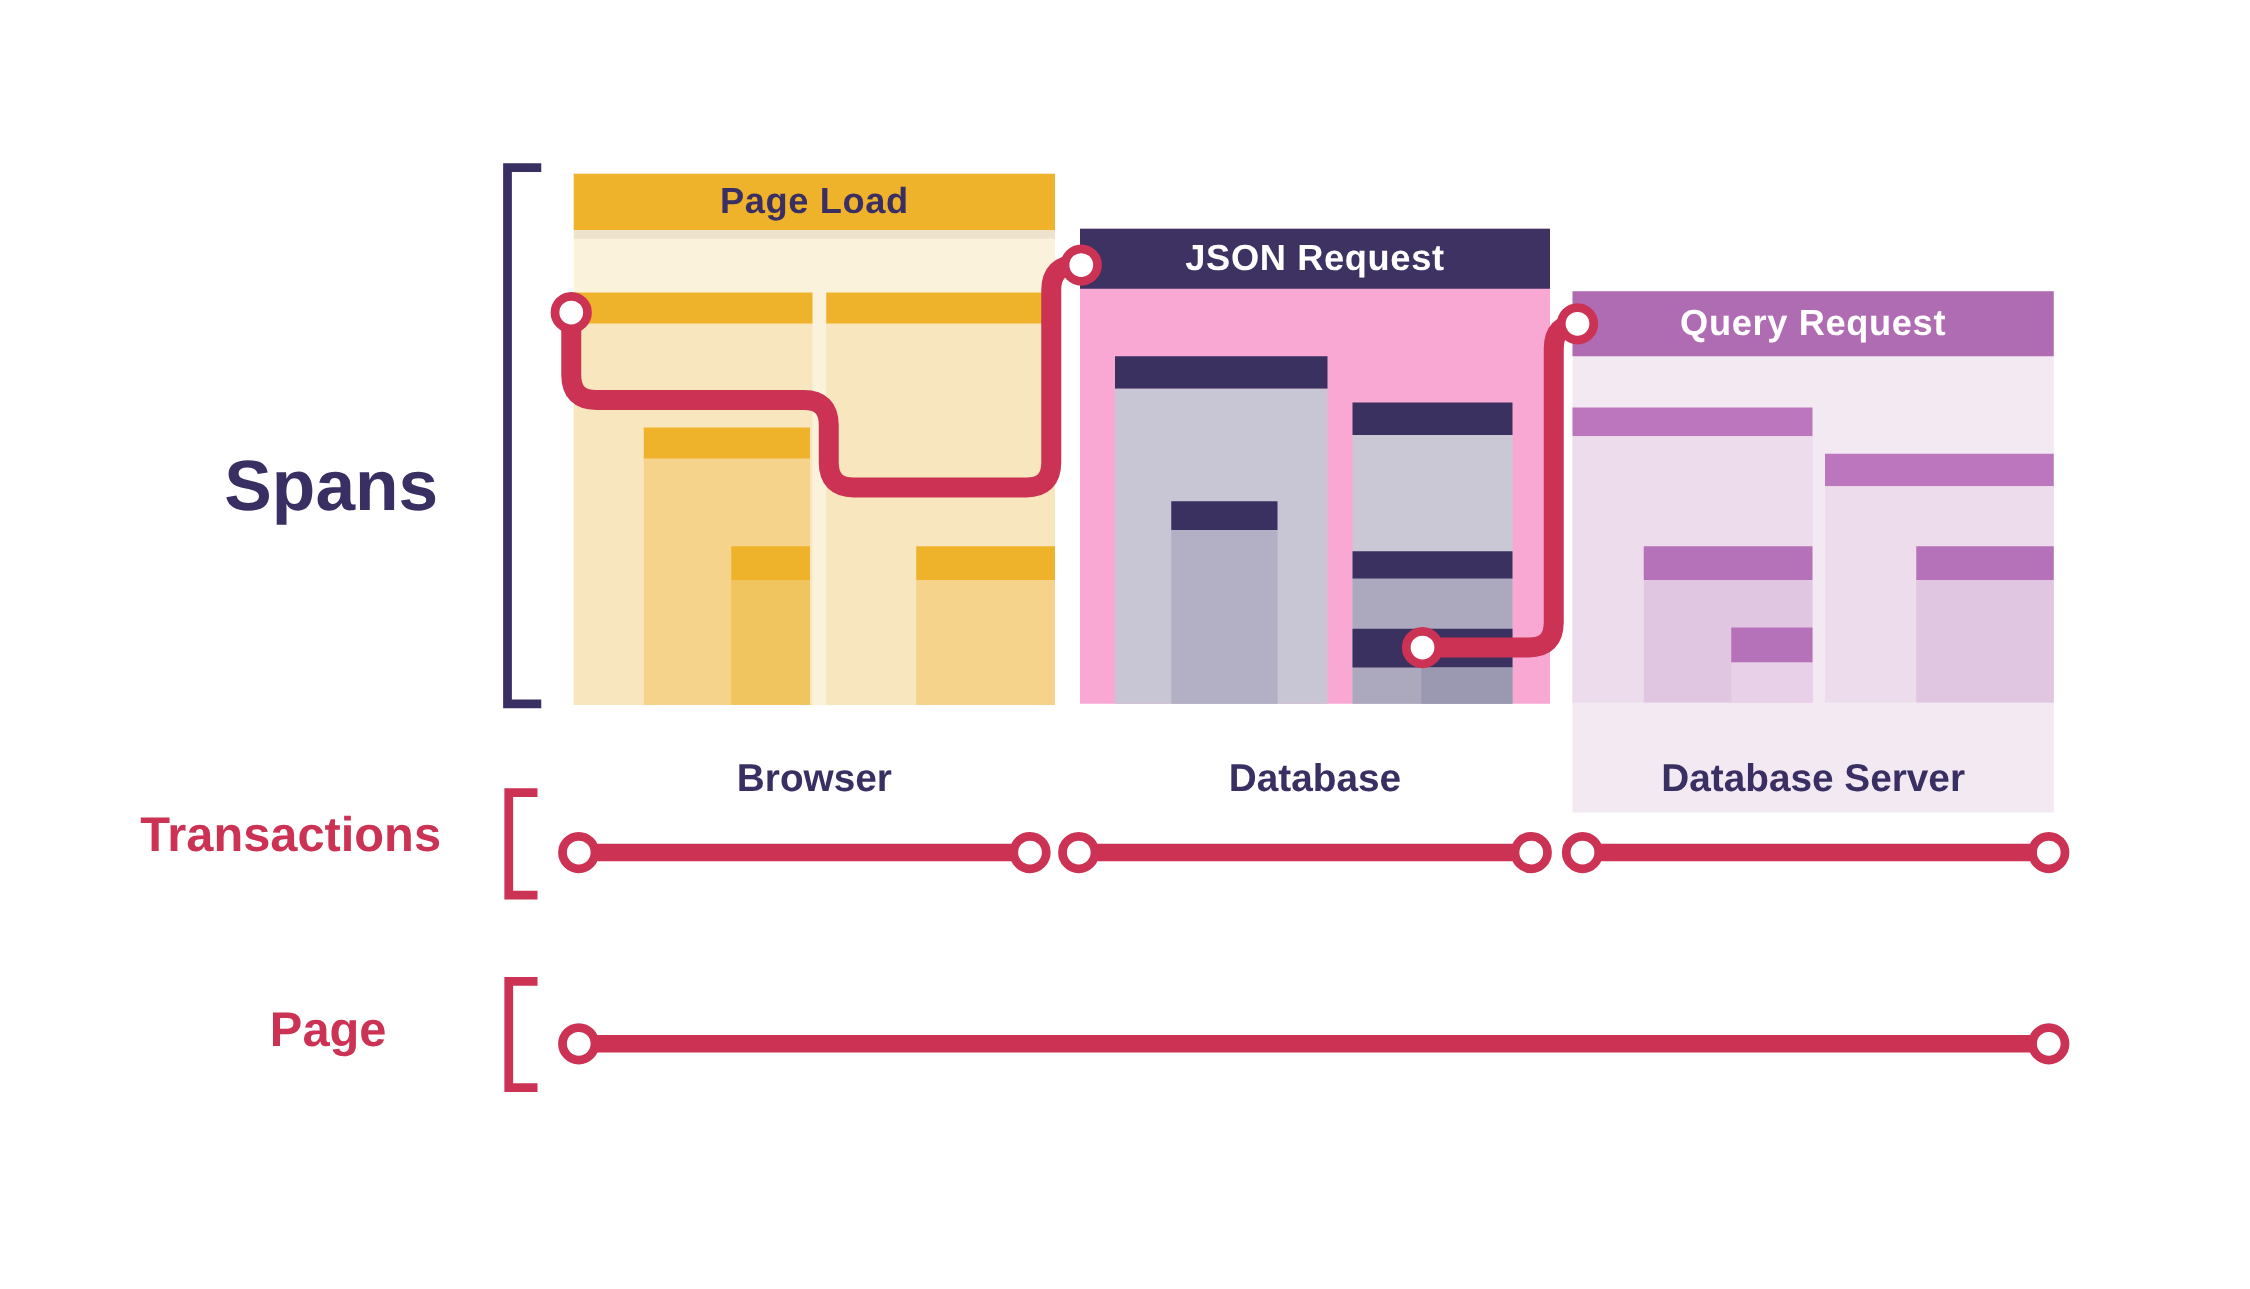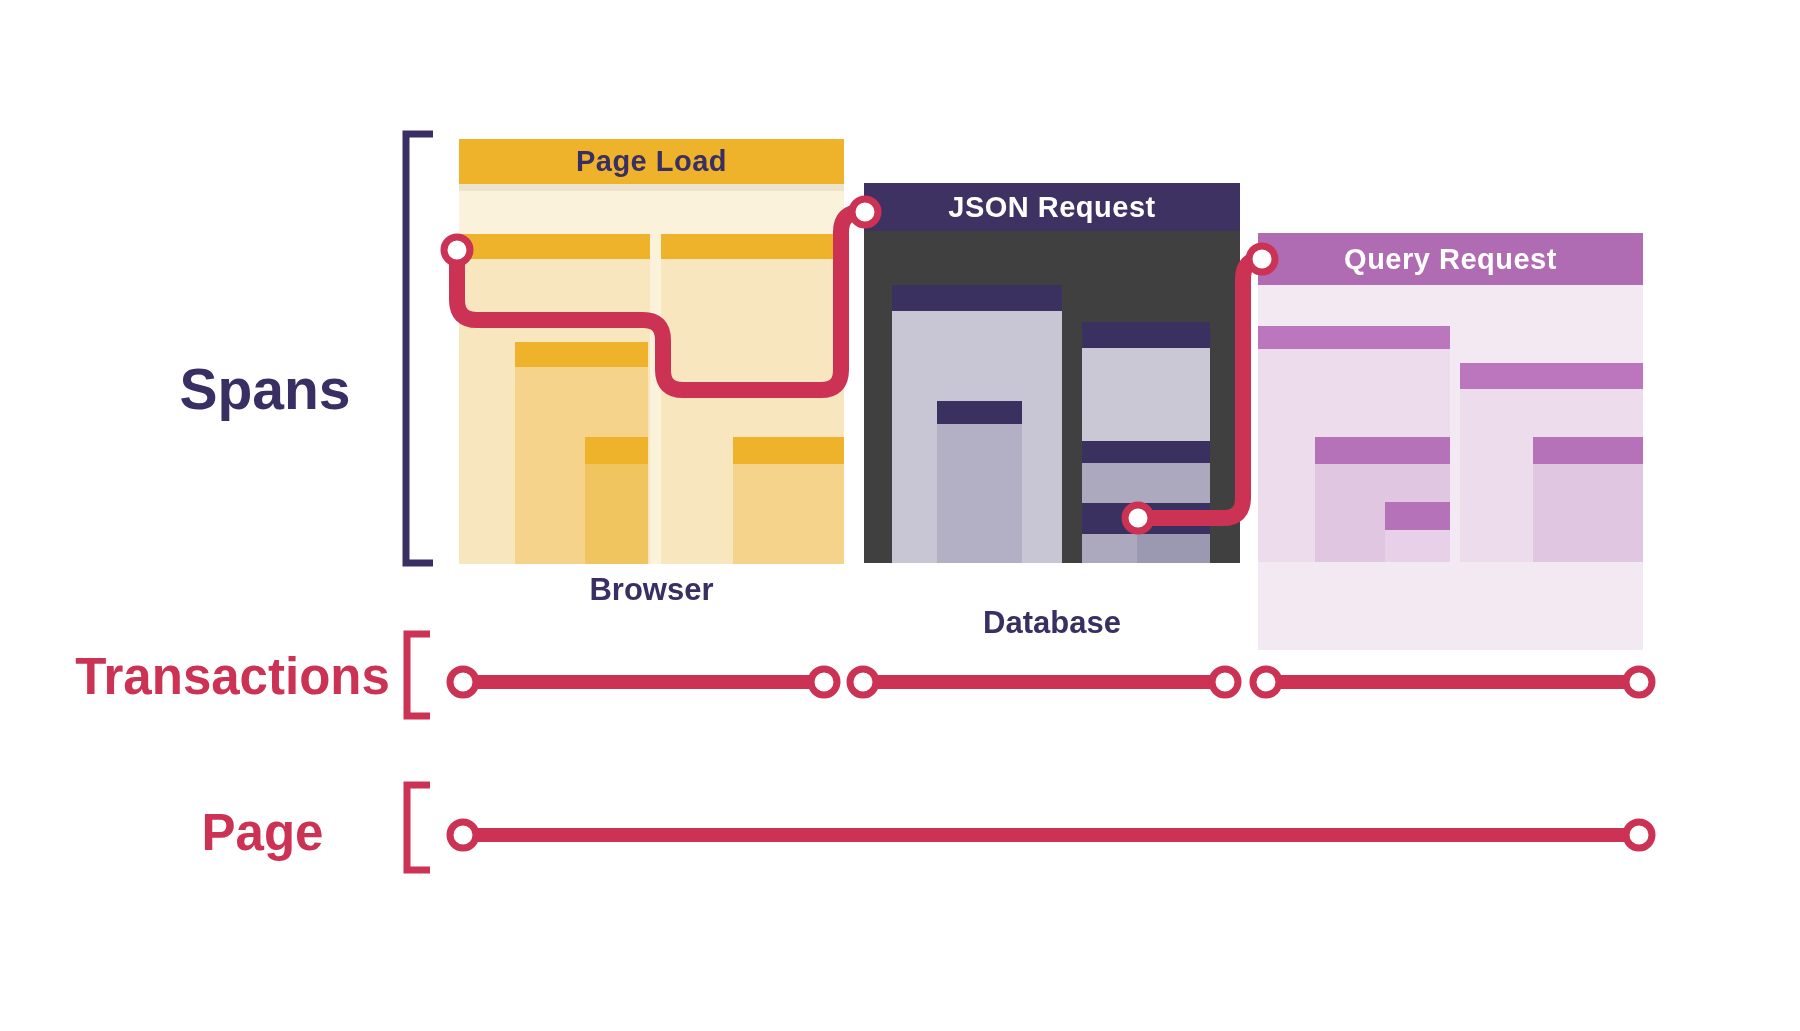--- a/index.html
+++ b/index.html
@@ -21,40 +21,40 @@
   .dotty{background-image:radial-gradient(rgba(58,47,98,0.055) 1.2px, transparent 1.2px);background-size:7px 7px;}
 
   
   .a-body{background:#FBF2DC;}
   .a-h{background:#EFB32B;}
   .a-b1{background:#F8E7BE;}
   .a-b2{background:#F5D38A;}
   .a-b3{background:#F0C45F;}
 
   
-  .b-body{background:#404040;}
+  .b-body{background:#f9a8d4;}
   .b-h{background:#3A3160;}
   .b-b1{background:#C8C5D5;}
   .b-b1r{background:#CBC8D6;}
   .b-b2{background:#B3B0C6;}
   .b-b2r{background:#ACA9BF;}
   .b-b3{background:#9B98B2;}
 
   
   .c-body{background:#F3E9F3;}
   .c-h{background:#BB76BD;}
   .c-h2{background:#B672B8;}
   .c-b1{background:#ECDCEC;}
   .c-b2{background:#E1C6E2;}
   .c-b3{background:#E8D0E8;}
 
   .caption{position:absolute;text-align:center;font-weight:700;font-size:31px;color:var(--indigo,#3A2F62);}
   .side-label{position:absolute;text-align:center;font-weight:700;}
   .side-label.spans{font-size:57px;color:var(--indigo,#3A2F62);}
-  .side-label.red{font-size:51px;color:var(--accent-red,#CB3253);}
+  .side-label.red{font-size:39px;color:var(--accent-red,#CB3253);}
 
   svg.overlay{position:absolute;left:0;top:0;pointer-events:none;}
   .indigo-bracket{fill:none;stroke:var(--indigo,#3A2F62);stroke-width:7;}
   .red-bracket{fill:none;stroke:var(--accent-red,#CB3253);stroke-width:7;}
   .trace-path{fill:none;stroke:var(--accent-red,#CB3253);stroke-width:16;stroke-linecap:round;}
   .tx-line{stroke:var(--accent-red,#CB3253);stroke-width:14;}
   .endpoint{fill:#ffffff;stroke:var(--accent-red,#CB3253);stroke-width:7;}
 </style>
 </head>
 <body>
@@ -102,22 +102,23 @@
     <div class="blk c-h2" style="left:57px;top:204px;width:135px;height:27px;"></div>
     <div class="blk c-b2 dotty" style="left:57px;top:231px;width:135px;height:98px;"></div>
     <div class="blk c-h2" style="left:127px;top:269px;width:65px;height:28px;"></div>
     <div class="blk c-b3 dotty" style="left:127px;top:297px;width:65px;height:32px;"></div>
     <div class="blk c-h" style="left:202px;top:130px;width:183px;height:26px;"></div>
     <div class="blk c-b1 dotty" style="left:202px;top:156px;width:183px;height:173px;"></div>
     <div class="blk c-h2" style="left:275px;top:204px;width:110px;height:27px;"></div>
     <div class="blk c-b2 dotty" style="left:275px;top:231px;width:110px;height:98px;"></div>
   </div>
 
-  <div class="caption" style="left:459px;top:572px;width:385px;">Browser</div>
+  <div class="caption" style="left:459px;top:605px;width:385px;">Browser</div>
   <div class="caption" style="left:864px;top:605px;width:376px;">Database</div>
+  <div class="caption" style="left:1258px;top:605px;width:385px;">Database Server</div>
 
   <div class="side-label spans" style="left:100px;top:356px;width:330px;">Spans</div>
   <div class="side-label red" style="left:60px;top:647px;width:345px;">Transactions</div>
   <div class="side-label red" style="left:100px;top:803px;width:325px;">Page</div>
 
   <svg class="overlay" width="1800" height="1031" viewBox="0 0 1800 1031">
     <polyline class="indigo-bracket" points="433,134 406,134 406,563 433,563"></polyline>
     <polyline class="red-bracket" points="430,634 407,634 407,716 430,716"></polyline>
     <polyline class="red-bracket" points="430,785 407,785 407,870 430,870"></polyline>
 

